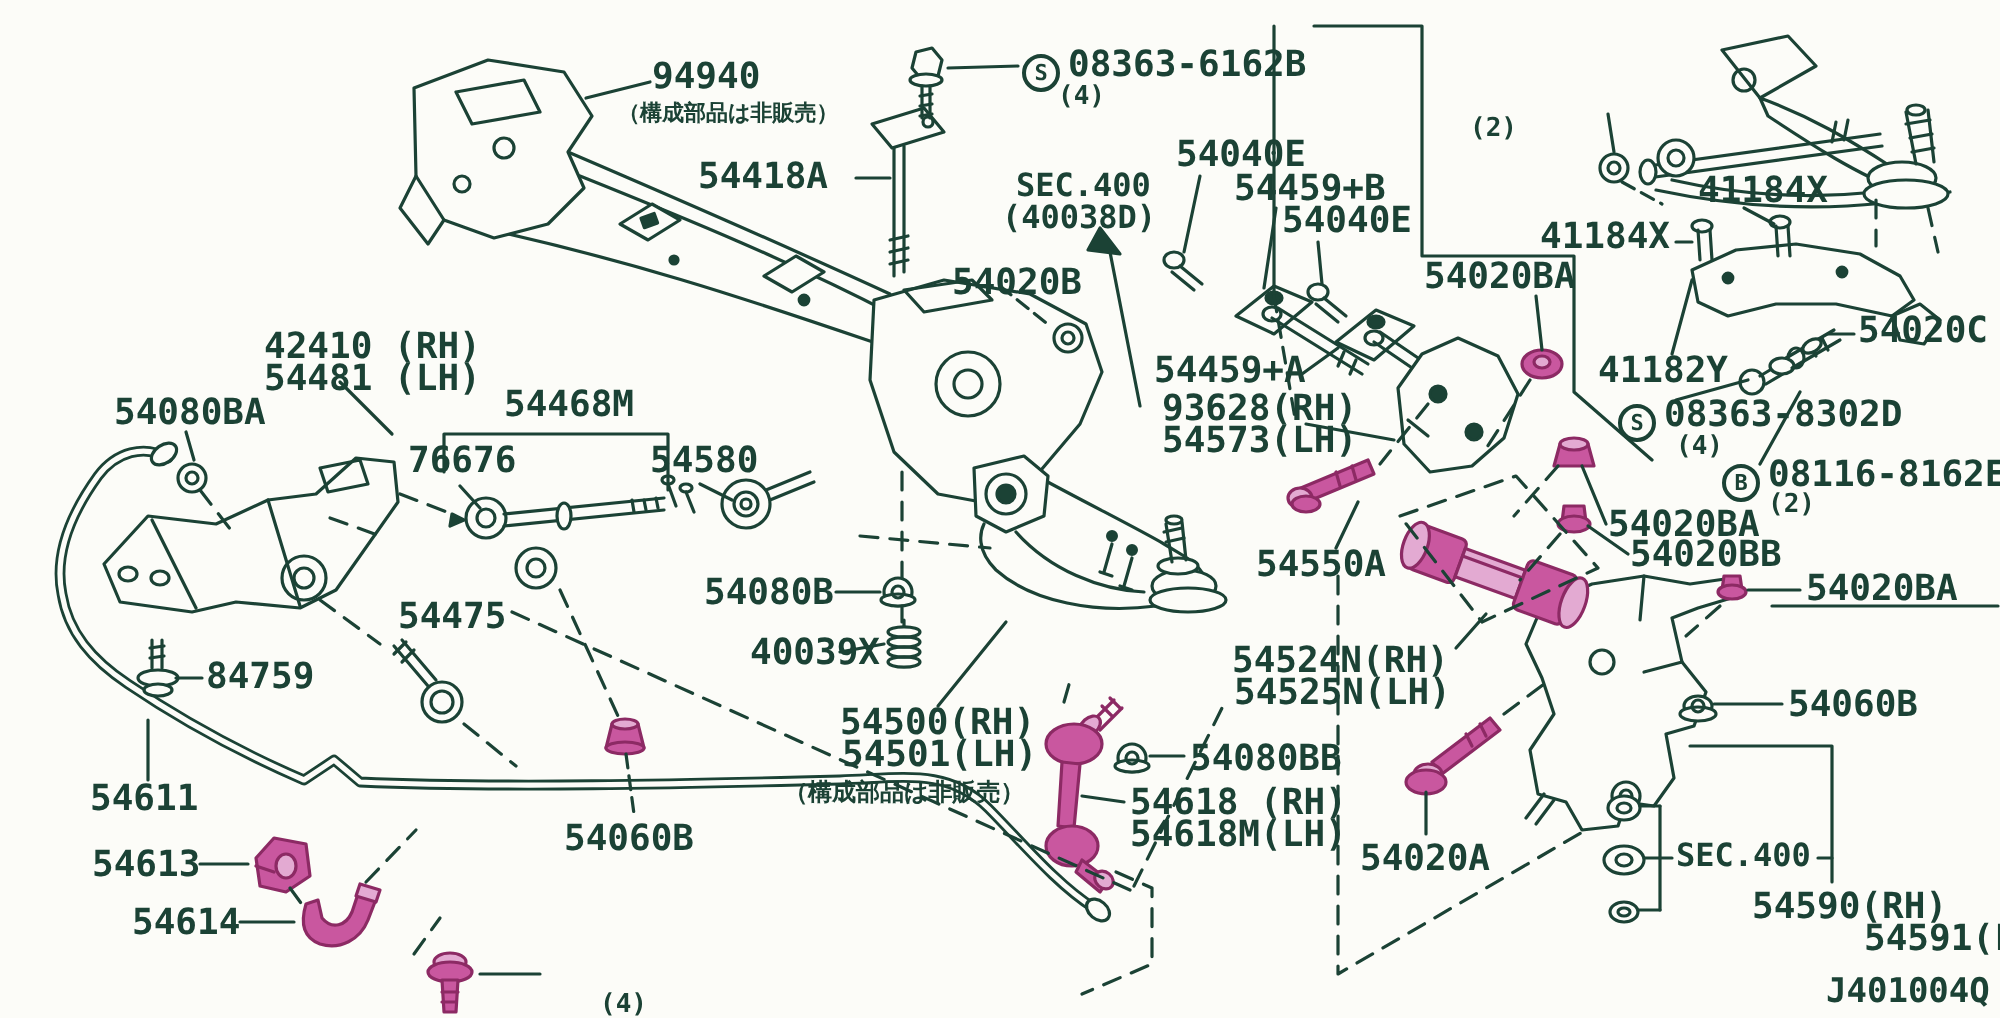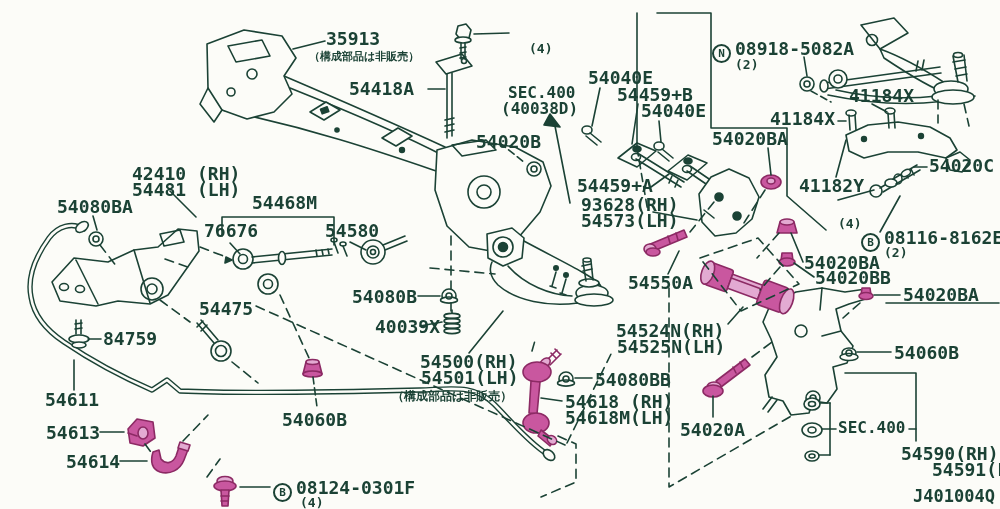--- a/index.html
+++ b/index.html
@@ -421,36 +421,37 @@
         <line x1="752" y1="357" x2="772" y2="342"></line>
         <line x1="860" y1="303" x2="843" y2="318"></line>
         <line x1="938" y1="100" x2="938" y2="123"></line>
         <line x1="964" y1="104" x2="969" y2="126"></line>
       </g>
       <path d="M 226,257 L 232,260 L 225,263 Z" fill="#1b4235"></path>
     </g>
   </g>
 </svg>
 
-<div class="lbl" style="left:326px;top:30px">35913</div>
+<div class="lbl" style="left:326px;top:30px">94940</div>
 <div class="jp jp11" style="position:absolute;left:309px;top:49px">（構成部品は非販売）</div>
 <div class="lbl" style="left:349px;top:80px">54418A</div>
+<div class="lbl" style="left:511px;top:24px"><span class="circ">S</span><span>08363-6162B</span></div>
 <div class="lbl lbl13" style="left:529px;top:42px">(4)</div>
 <div class="lbl lbl16" style="left:508px;top:85px">SEC.400</div>
 <div class="lbl lbl16" style="left:501px;top:101px">(40038D)</div>
 <div class="lbl" style="left:476px;top:133px">54020B</div>
 <div class="lbl" style="left:588px;top:69px">54040E</div>
 <div class="lbl" style="left:617px;top:86px">54459+B</div>
 <div class="lbl" style="left:641px;top:102px">54040E</div>
-<div class="lbl" style="left:712px;top:40px"><span class="circ">N</span><span>08918-5082A</span></div>
 <div class="lbl lbl13" style="left:735px;top:58px">(2)</div>
 <div class="lbl" style="left:849px;top:87px">41184X</div>
 <div class="lbl" style="left:770px;top:110px">41184X</div>
 <div class="lbl" style="left:712px;top:130px">54020BA</div>
 <div class="lbl" style="left:799px;top:177px">41182Y</div>
+<div class="lbl" style="left:809px;top:199px"><span class="circ">S</span><span>08363-8302D</span></div>
 <div class="lbl lbl13" style="left:838px;top:217px">(4)</div>
 <div class="lbl" style="left:861px;top:229px"><span class="circ">B</span><span>08116-8162E</span></div>
 <div class="lbl lbl13" style="left:884px;top:246px">(2)</div>
 <div class="lbl" style="left:929px;top:157px">54020C</div>
 <div class="lbl" style="left:804px;top:254px">54020BA</div>
 <div class="lbl" style="left:815px;top:269px">54020BB</div>
 <div class="lbl" style="left:903px;top:286px">54020BA</div>
 <div class="lbl" style="left:577px;top:177px">54459+A</div>
 <div class="lbl" style="left:581px;top:196px">93628(RH)</div>
 <div class="lbl" style="left:581px;top:212px">54573(LH)</div>
@@ -469,23 +470,22 @@
 <div class="lbl" style="left:252px;top:194px">54468M</div>
 <div class="lbl" style="left:204px;top:222px">76676</div>
 <div class="lbl" style="left:199px;top:300px">54475</div>
 <div class="lbl" style="left:132px;top:165px">42410 (RH)</div>
 <div class="lbl" style="left:132px;top:181px">54481 (LH)</div>
 <div class="lbl" style="left:57px;top:198px">54080BA</div>
 <div class="lbl" style="left:103px;top:330px">84759</div>
 <div class="lbl" style="left:45px;top:391px">54611</div>
 <div class="lbl" style="left:46px;top:424px">54613</div>
 <div class="lbl" style="left:66px;top:453px">54614</div>
-<div class="lbl" style="left:273px;top:479px"><span class="circ">B</span><span>08124-0301F</span></div>
 <div class="lbl lbl13" style="left:300px;top:496px">(4)</div>
 <div class="lbl" style="left:282px;top:411px">54060B</div>
 <div class="lbl" style="left:680px;top:421px">54020A</div>
 <div class="lbl" style="left:894px;top:344px">54060B</div>
 <div class="lbl lbl16" style="left:838px;top:420px">SEC.400</div>
-<div class="lbl" style="left:901px;top:445px">54590(RH)</div>
+<div class="lbl" style="left:876px;top:445px">54590(RH)</div>
 <div class="lbl" style="left:932px;top:461px">54591(LH)</div>
 <div class="lbl lbl17" style="left:913px;top:488px">J401004Q</div>
 
 </div>
 
 </body></html>

